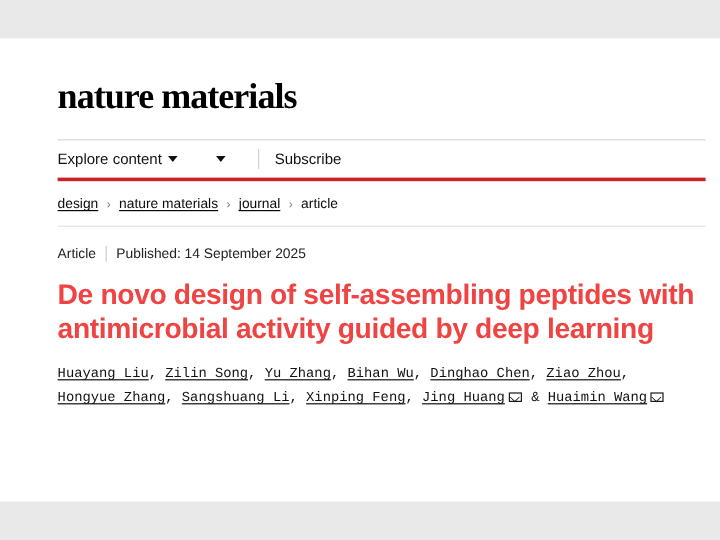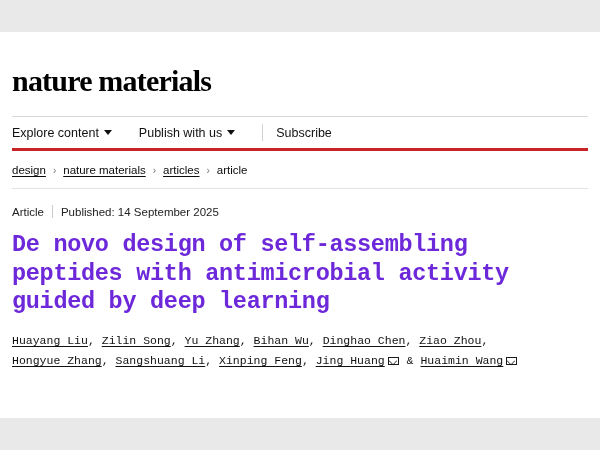--- a/index.html
+++ b/index.html
@@ -17,20 +17,21 @@
     position: absolute;
     left: 0;
     top: 32px;
     width: 600px;
     height: 386px;
     background: #ffffff;
     overflow: hidden;
   }
   .inner {
     padding: 0 12px;
+    margin-left: 36px;
   }
 
   
   .masthead {
     padding-top: 34px;
     padding-bottom: 10px;
   }
   .brand {
     font-family: "Liberation Serif", serif;
     font-weight: bold;
@@ -114,25 +115,25 @@
   .meta .divider {
     display: inline-block;
     width: 1px;
     height: 13px;
     background: #cccccc;
     margin: 0 8px;
   }
 
   
   h1.title {
-    font-family: Liberation Mono, monospace;
+    font-family: Liberation Sans, sans-serif;
     font-weight: bold;
     font-size: 23.5px;
     line-height: 1.22;
-    color: #6d28d9;
+    color: #ef4444;
     margin: 13px 0 0 0;
     letter-spacing: -0.3px;
   }
 
   
   .authors {
     font-family: Liberation Mono, monospace;
     font-size: 11.5px;
     line-height: 1.75;
     color: #111111;
@@ -181,35 +182,34 @@
     <div class="masthead">
       <div class="brand">nature materials</div>
     </div>
 
     <div class="nav">
       <div class="nav-item">
         <span>Explore content</span>
         <span class="caret"></span>
       </div>
       <div class="nav-item">
-        <span>Publish with us</span>
         <span class="caret"></span>
       </div>
       <div class="nav-sep"></div>
       <div class="nav-item">
         <span>Subscribe</span>
       </div>
     </div>
 
     <div class="breadcrumb">
       <span class="crumb-link">design</span>
       <span class="crumb-sep">›</span>
       <span class="crumb-link">nature materials</span>
       <span class="crumb-sep">›</span>
-      <span class="crumb-link">articles</span>
+      <span class="crumb-link">journal</span>
       <span class="crumb-sep">›</span>
       <span class="crumb-current">article</span>
     </div>
 
     <div class="meta">
       <span>Article</span>
       <span class="divider"></span>
       <span>Published: 14 September 2025</span>
     </div>
 

